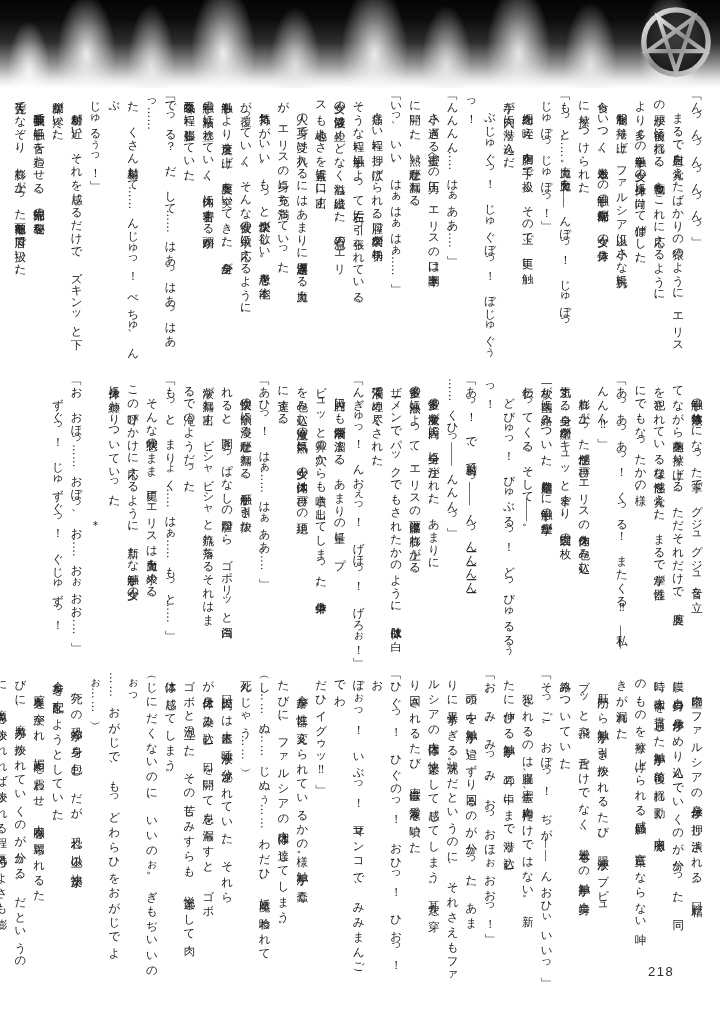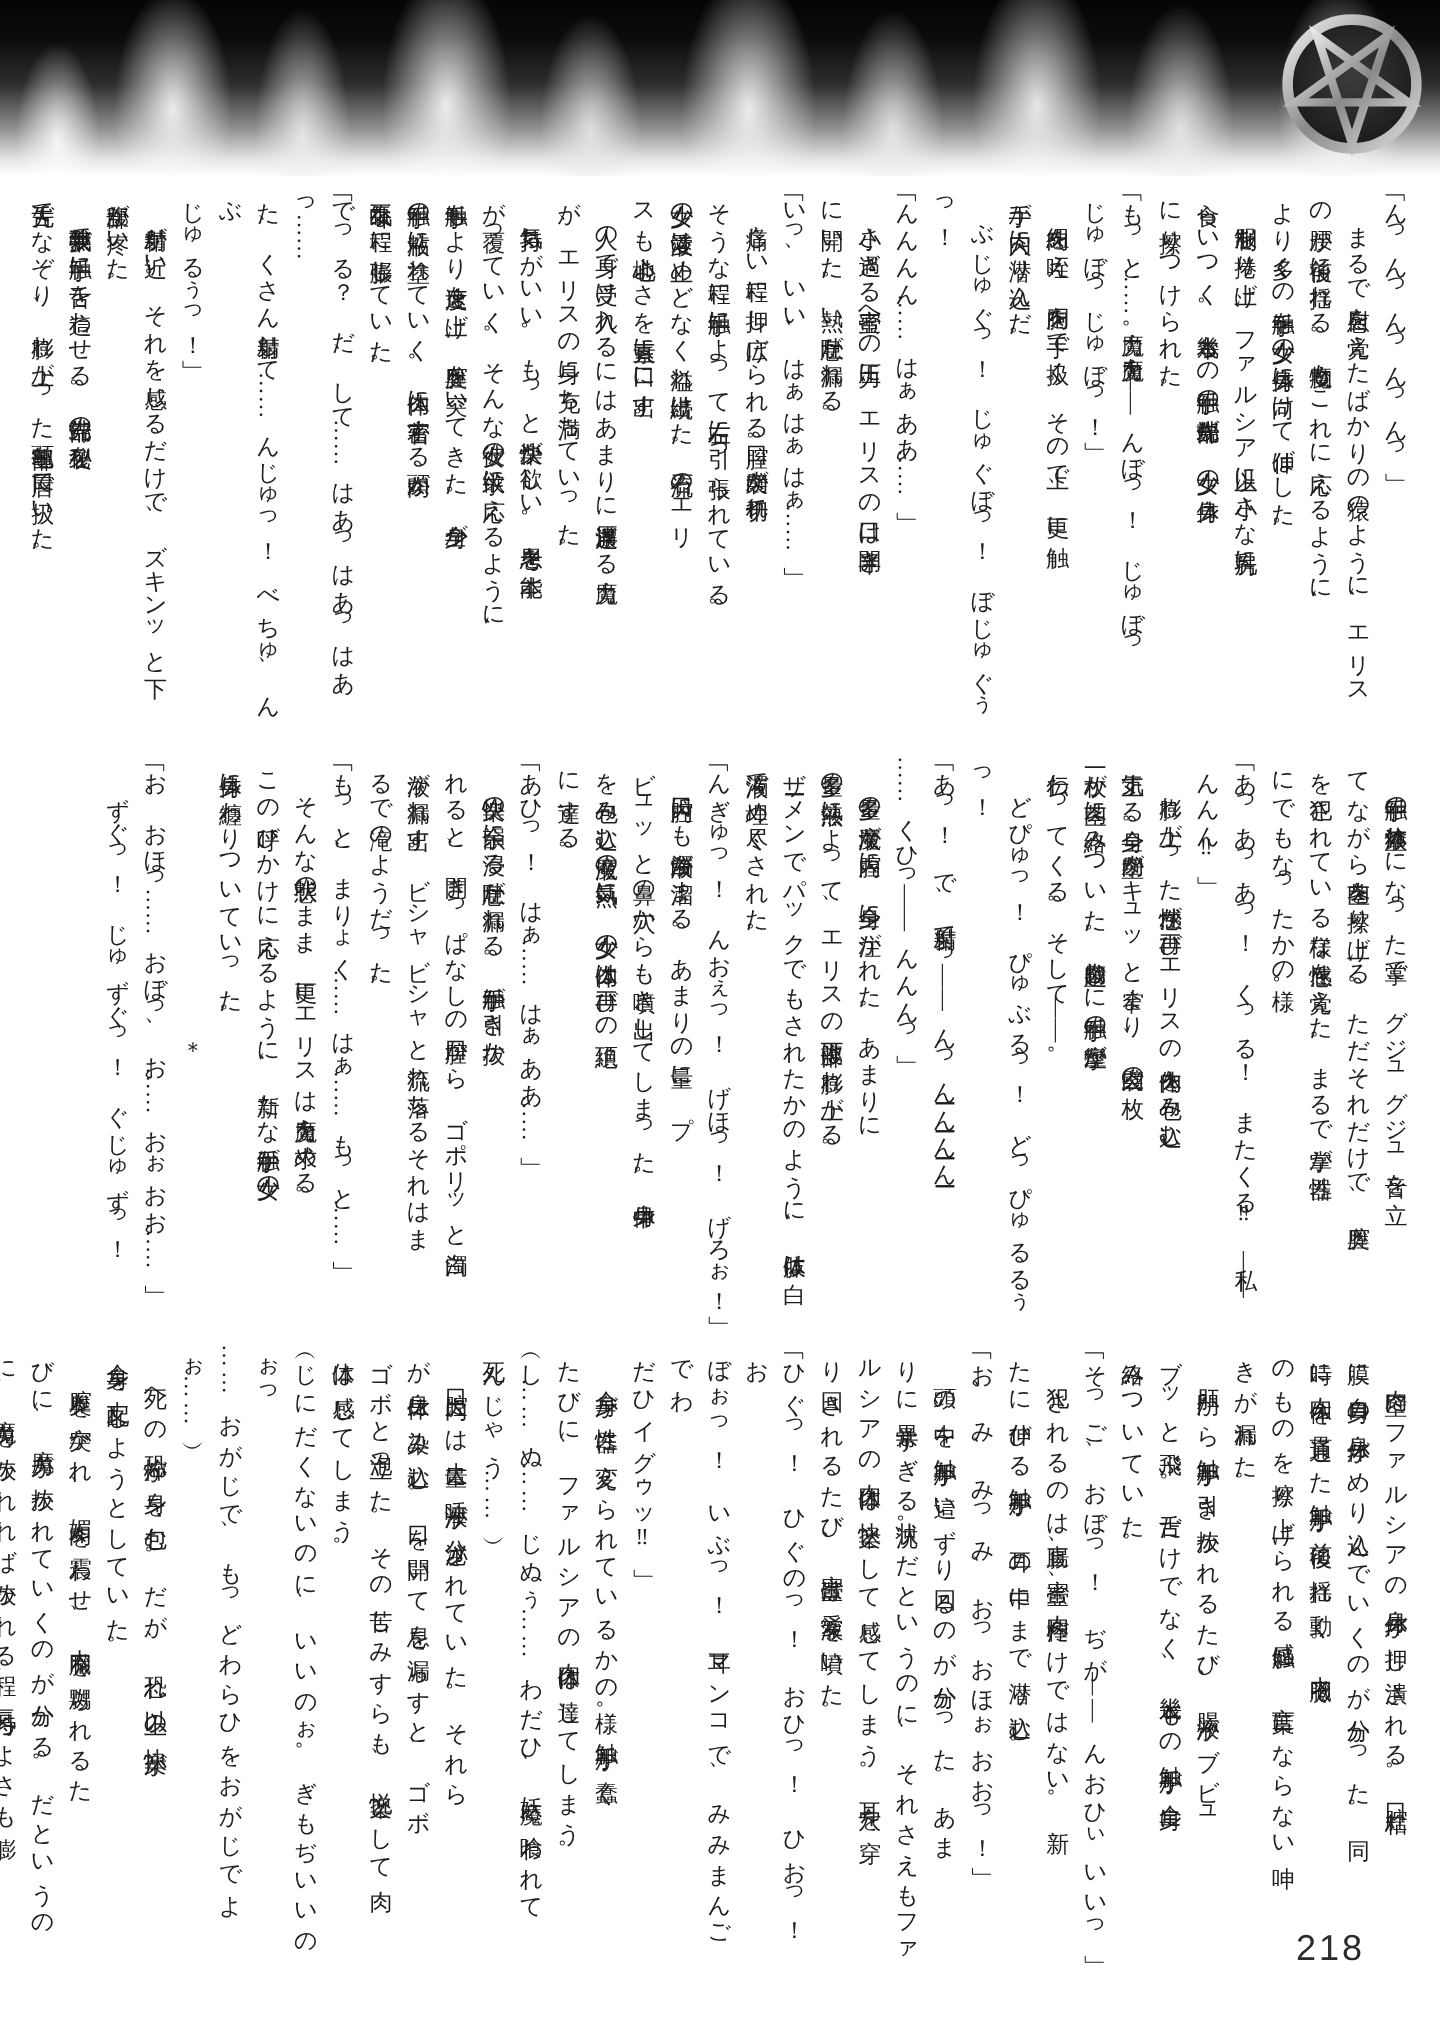--- a/index.html
+++ b/index.html
@@ -41,21 +41,21 @@
   }
   .band p{margin:0;line-height:18.8px;height:100%;}
   .band p.center{text-align:center;}
   #band1{top:93px;height:272px;}
   #band2{top:378px;height:282px;}
   #band3{top:672px;height:312px;letter-spacing:2px;}
 
   .pageno{
     position:absolute;left:648px;top:964px;
     font-family:"Liberation Sans","DejaVu Sans",sans-serif;
-    font-size:18px;color:#2b2b2b;letter-spacing:1.5px;
+    font-size:13px;color:#2b2b2b;letter-spacing:1.5px;
   }
 </style>
 </head>
 <body>
 
 <div class="page">
 
   <div class="banner">
     <svg class="emblem" viewBox="0 0 72 72" xmlns="http://www.w3.org/2000/svg">
       <defs>

